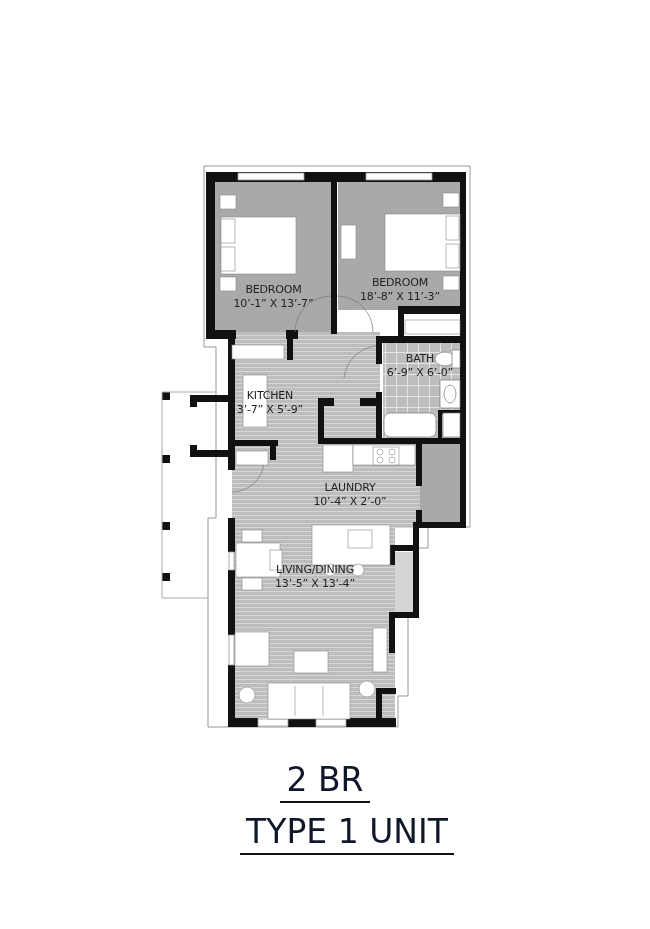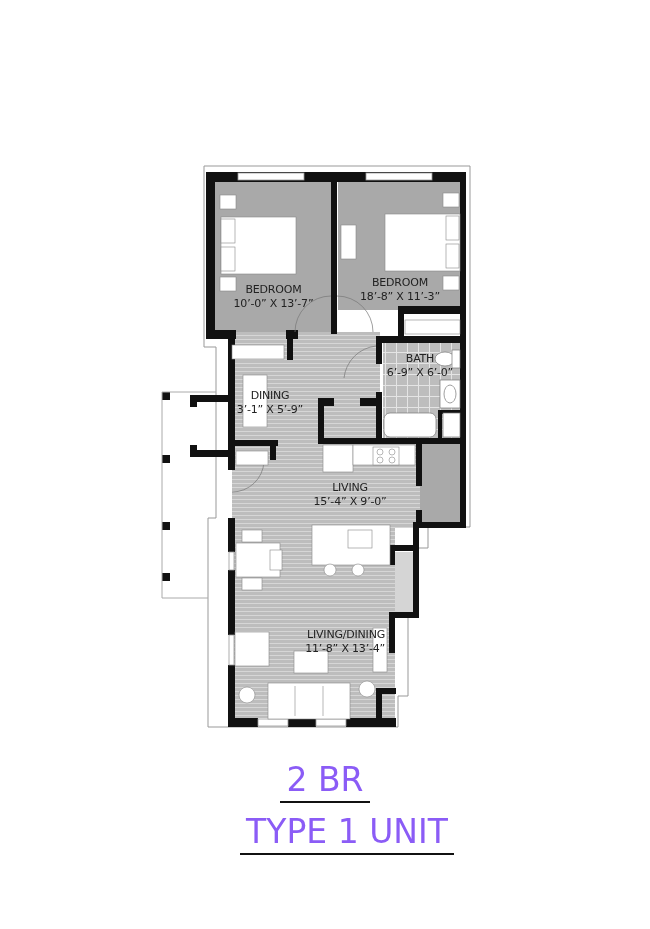--- a/index.html
+++ b/index.html
@@ -1,19 +1,19 @@
 <!DOCTYPE html>
 <html><head>
 <meta charset="utf-8">
 <style>
   html,body{margin:0;padding:0;background:#fff;}
   body{width:650px;height:929px;position:relative;overflow:hidden;font-family:"Liberation Sans",sans-serif;}
   #plan{position:absolute;left:0;top:0;}
   .lbl{position:absolute;text-align:center;color:#222;font-size:11px;line-height:14px;font-family:"DejaVu Sans",sans-serif;letter-spacing:-0.2px;}
-  .title{position:absolute;left:0;width:650px;text-align:center;color:#8b5cf6;font-family:"DejaVu Sans",sans-serif;font-size:33px;}
+  .title{position:absolute;left:0;width:650px;text-align:center;color:#0f172a;font-family:"DejaVu Sans",sans-serif;font-size:33px;}
   .title span{display:inline-block;border-bottom:2px solid #111;padding:0 6px 2px;}
 </style>
 </head>
 <body>
 
 <svg id="plan" width="650" height="929" viewBox="0 0 650 929">
   <defs>
     <pattern id="wood" width="6" height="4" patternUnits="userSpaceOnUse">
       <rect width="6" height="4" fill="#bdbdbd"></rect>
       <line x1="0" y1="3.5" x2="6" y2="3.5" stroke="#d6d6d6" stroke-width="1"></line>
@@ -159,41 +159,41 @@
     <rect x="268" y="683" width="82" height="36"></rect>
     <line x1="295" y1="686" x2="295" y2="716"></line>
     <line x1="323" y1="686" x2="323" y2="716"></line>
     <circle cx="247" cy="695" r="8"></circle>
     <circle cx="367" cy="689" r="8"></circle>
   </g>
 </svg>
 
 <div class="lbl" style="left:214px;top:283px;width:119px;">
   <div>BEDROOM</div>
-  <div>10’-0” X 13’-7”</div>
+  <div>10’-1” X 13’-7”</div>
 </div>
 <div class="lbl" style="left:340px;top:276px;width:120px;">
   <div>BEDROOM</div>
   <div>18’-8” X 11’-3”</div>
 </div>
 <div class="lbl" style="left:370px;top:352px;width:100px;">
   <div>BATH</div>
   <div>6’-9” X 6’-0”</div>
 </div>
 <div class="lbl" style="left:230px;top:389px;width:80px;">
-  <div>DINING</div>
-  <div>3’-1” X 5’-9”</div>
+  <div>KITCHEN</div>
+  <div>3’-7” X 5’-9”</div>
 </div>
 <div class="lbl" style="left:280px;top:481px;width:140px;">
-  <div>LIVING</div>
-  <div>15’-4” X 9’-0”</div>
+  <div>LAUNDRY</div>
+  <div>10’-4” X 2’-0”</div>
 </div>
-<div class="lbl" style="left:245px;top:628px;width:140px;text-align:right;">
+<div class="lbl" style="left:245px;top:563px;width:140px;">
   <div>LIVING/DINING</div>
-  <div>11’-8” X 13’-4”</div>
+  <div>13’-5” X 13’-4”</div>
 </div>
 
 <div class="title" style="top:760px;">
   <span>2 BR</span>
 </div>
 <div class="title" style="top:812px;padding-left:22px;">
   <span>TYPE 1 UNIT</span>
 </div>
 
 </body></html>

